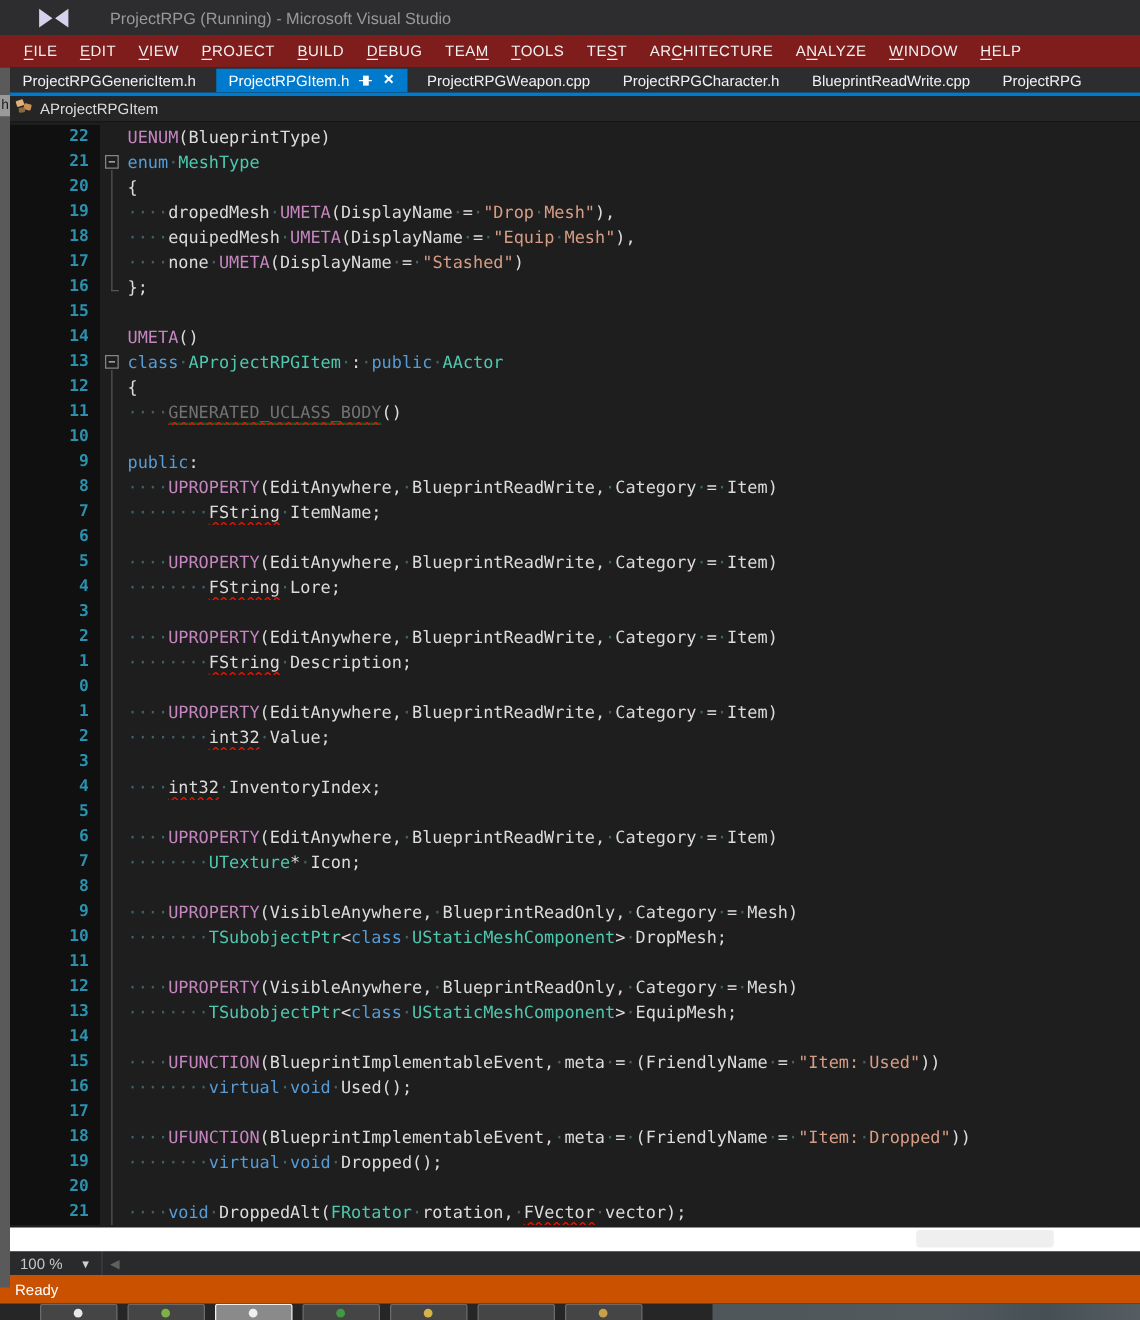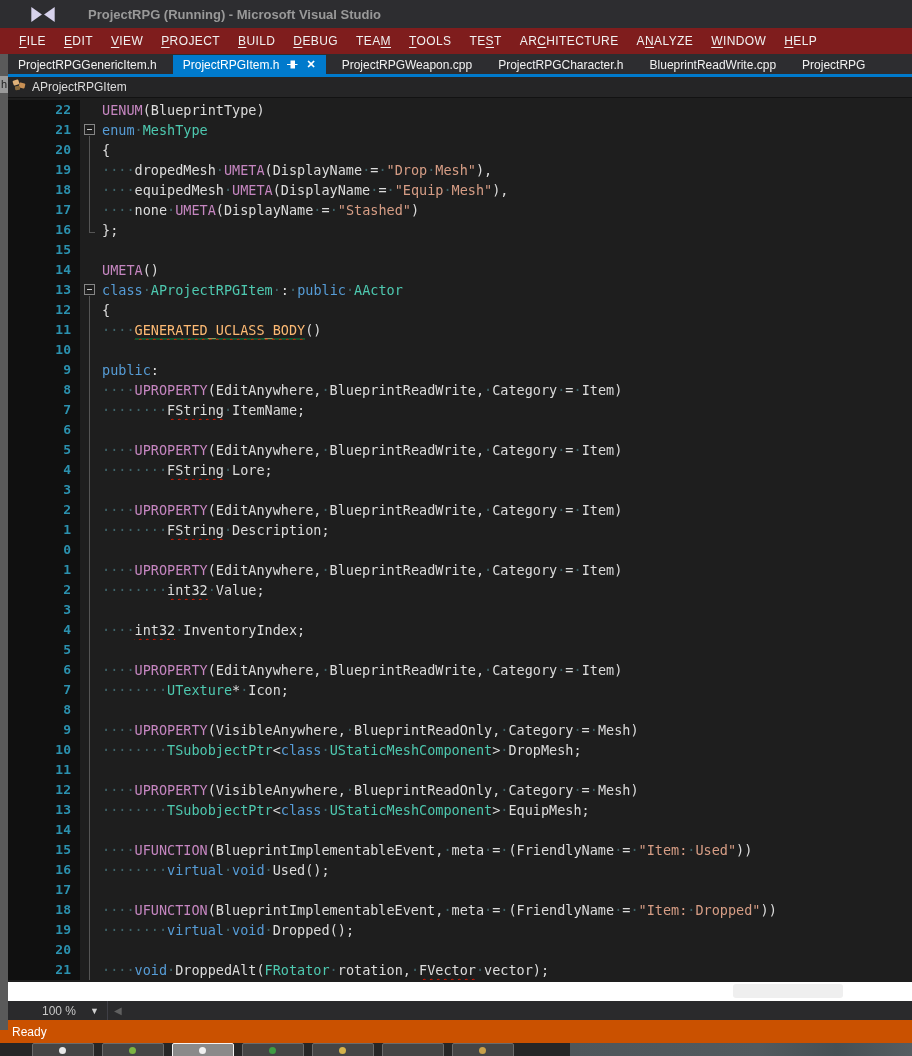--- a/index.html
+++ b/index.html
@@ -3,21 +3,21 @@
 <meta charset="utf-8">
 <style>
   * { margin:0; padding:0; box-sizing:border-box; }
   html,body { background:#000; }
   .screen {
     position:relative; width:912px; height:1056px; overflow:hidden;
     background:#1e1e1e; font-family:"Liberation Sans", sans-serif;
     display:flex; flex-direction:column;
   }
   
-  .titlebar { height:28px; background:#2d2d30; display:flex; align-items:center; flex:none;font-weight:bold; }
+  .titlebar { height:28px; background:#2d2d30; display:flex; align-items:center; flex:none; }
   .vs-logo { width:30px; height:20px; margin-left:30px; display:flex; align-items:center; }
   .title-text { color:#999999; font-size:13px; margin-left:28px; white-space:nowrap; }
   
   .menubar { height:26px; background:#7f1d1d; display:flex; align-items:center; padding-left:10px; flex:none; }
   .menu-item { color:#f1f1f1; font-size:12px; padding:4px 9px; letter-spacing:.4px; cursor:default; white-space:nowrap; }
   .menu-item u { text-decoration:underline; text-underline-offset:2px; }
   
   .edge-strip { position:absolute; left:0; top:54px; width:8px; height:976px; background:#5a5a5a; z-index:5; }
   .edge-notch { position:absolute; left:0; top:22px; width:8px; height:17px; background:#9a9a9a;
     color:#1e1e1e; font-size:11px; line-height:17px; text-align:center; overflow:hidden; font-family:"Liberation Sans",sans-serif; }
@@ -44,25 +44,25 @@
   .fold .stub  { position:absolute; left:9px; top:16px; width:1px; height:4px; background:#555555; }
   .fold .corner { position:absolute; left:9px; top:0; width:6px; height:13px;
                   border-left:1px solid #555555; border-bottom:1px solid #555555; }
   .fold .box { position:absolute; left:4px; top:4px; width:11px; height:11px; border:1px solid #858585;
                background:#1e1e1e; }
   .fold .box i { position:absolute; left:2px; top:4px; width:5px; height:1px; background:#c8c8c8; }
   .code { flex:1; white-space:pre; font-size:13.5px; line-height:20px; padding-left:2px; overflow:hidden; }
   .tk-d{color:#dcdcdc} .tk-k{color:#569cd6} .tk-t{color:#4ec9b0}
   .tk-m{color:#c586c0} .tk-s{color:#d69d85} .tk-w{color:#3e656b}
   .tk-q{color:#dcdcdc; text-decoration:underline wavy #e51400 1px; text-underline-offset:3px;}
-  .tk-g{color:#fdba74; border-bottom:3px solid #14532d; text-decoration:underline wavy #e51400 1px; text-underline-offset:3px;}
+  .tk-g{color:#737373; border-bottom:3px solid #14532d; text-decoration:underline wavy #e51400 1px; text-underline-offset:3px;}
   
   .whitegap { height:19px; background:#ffffff; margin-left:8px; position:relative; flex:none; }
   .whitegap .smudge { position:absolute; left:725px; top:2px; width:110px; height:14px; background:#efefef; border-radius:3px; }
-  .hscroll { height:19px; background:#2a2a2c; margin-left:8px; display:flex; align-items:center; flex:none;padding-left:26px; }
+  .hscroll { height:19px; background:#2a2a2c; margin-left:8px; display:flex; align-items:center; flex:none; }
   .zoombox { display:flex; align-items:center; color:#c8c8c8; font-size:12px; padding:0 8px; height:100%; }
   .zoombox .caret { margin-left:14px; color:#d0d0d0; font-size:9px; }
   .hdivider { width:1px; height:100%; background:#3f3f46; }
   .scroll-left { color:#606060; font-size:10px; padding:0 6px; }
   .hs-track { flex:1; height:100%; background:#2a2a2c; }
   
   .status { height:23px; background:#ca5100; color:#ffffff; font-size:12px; display:flex; align-items:center;
             padding-left:12px; flex:none; }
   
   .taskbar { height:13px; background:#262626; display:flex; flex:none; position:relative; overflow:hidden; }

